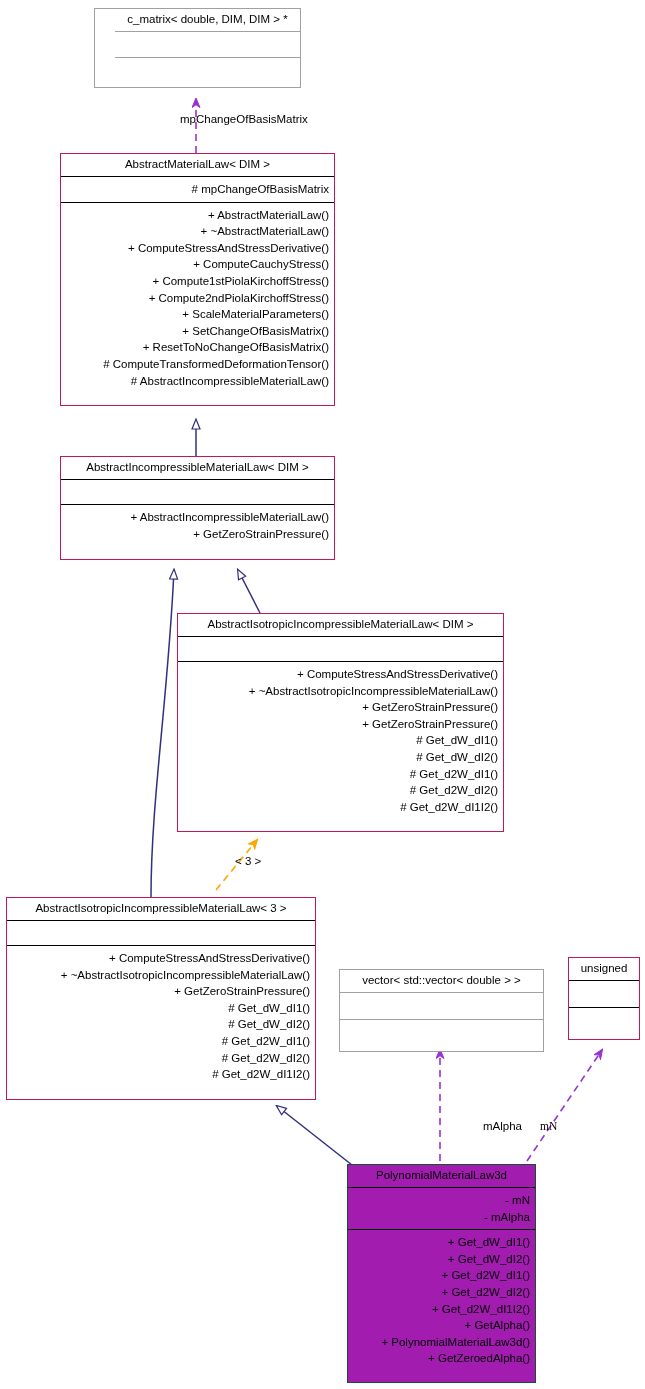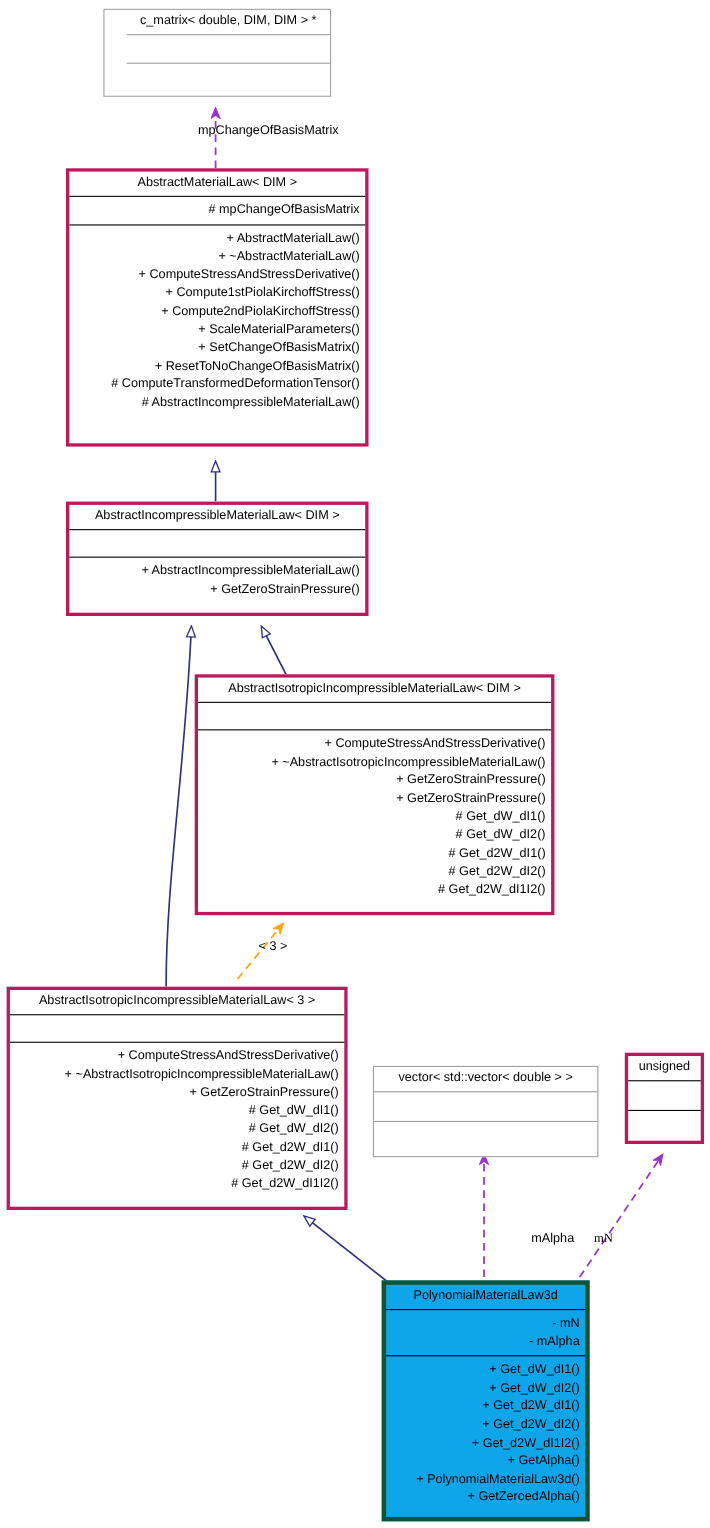--- a/index.html
+++ b/index.html
@@ -23,30 +23,30 @@
   svg.edges {
     position: absolute;
     left: 0; top: 0;
     width: 645px;
     height: 1389px;
     pointer-events: none;
   }
   .uml-box {
     position: absolute;
     box-sizing: border-box;
-    border: 3px solid #be185d;
+    border: 1px solid #be185d;
     background: #ffffff;
     z-index: 5;
   }
   .uml-box.thin {
     border: 1px solid #a0a0a0;
   }
   .uml-box.filled {
-    background: #0ea5e9;
-    border: 4px solid #14532d;
+    background: #a21caf;
+    border: 1px solid #14532d;
   }
   .uml-title {
     text-align: center;
     font-size: 11.5px;
     color: #000000;
     padding: 4px 6px 5px 6px;
     box-sizing: border-box;
     white-space: nowrap;
     line-height: 13px;
   }
@@ -145,20 +145,21 @@
     <div class="uml-title">AbstractMaterialLaw&lt; DIM &gt;</div>
     <div class="uml-sep"></div>
     <div class="uml-attrs">
       <div class="member"># mpChangeOfBasisMatrix</div>
     </div>
     <div class="uml-sep"></div>
     <div class="uml-ops">
       <div class="member">+ AbstractMaterialLaw()</div>
       <div class="member">+ ~AbstractMaterialLaw()</div>
       <div class="member">+ ComputeStressAndStressDerivative()</div>
+      <div class="member">+ ComputeCauchyStress()</div>
       <div class="member">+ Compute1stPiolaKirchoffStress()</div>
       <div class="member">+ Compute2ndPiolaKirchoffStress()</div>
       <div class="member">+ ScaleMaterialParameters()</div>
       <div class="member">+ SetChangeOfBasisMatrix()</div>
       <div class="member">+ ResetToNoChangeOfBasisMatrix()</div>
       <div class="member"># ComputeTransformedDeformationTensor()</div>
       <div class="member"># AbstractIncompressibleMaterialLaw()</div>
     </div>
   </div>
 

